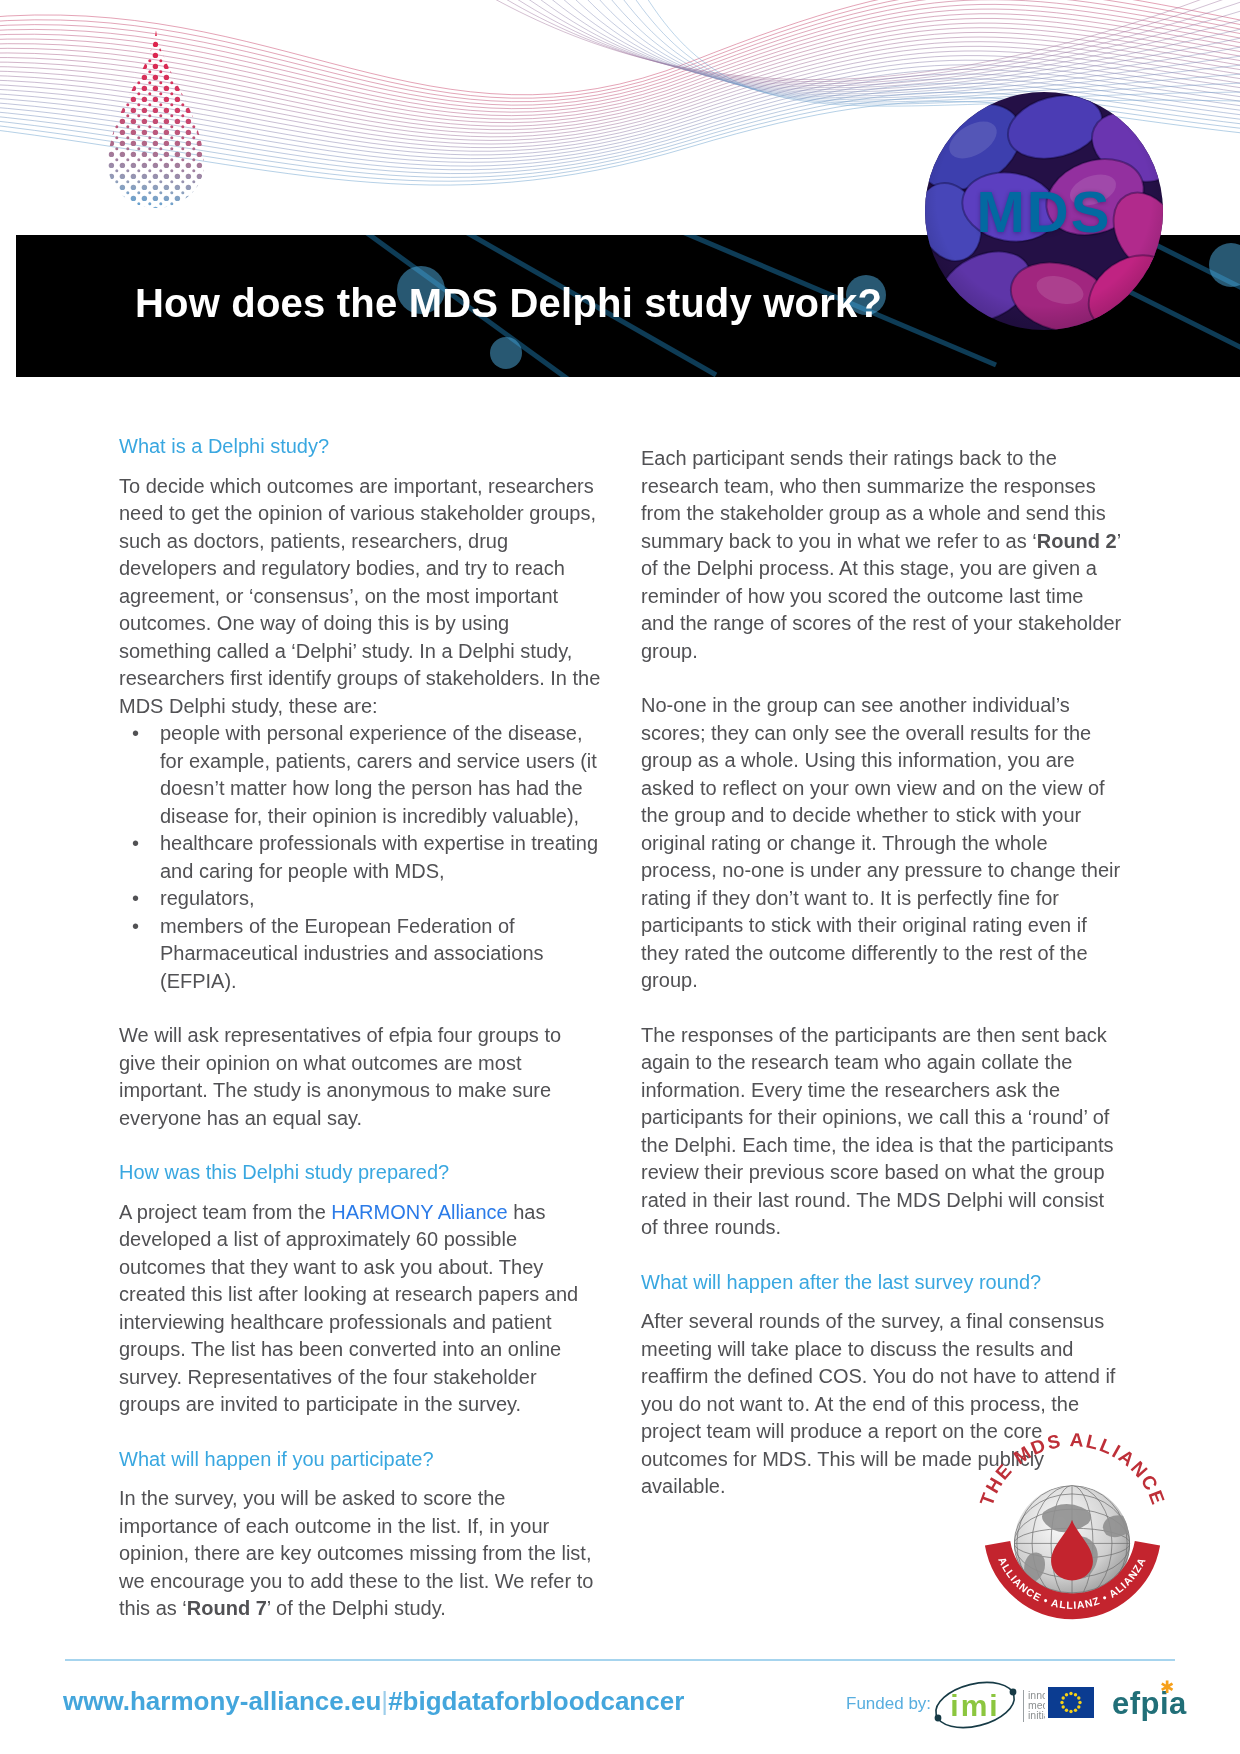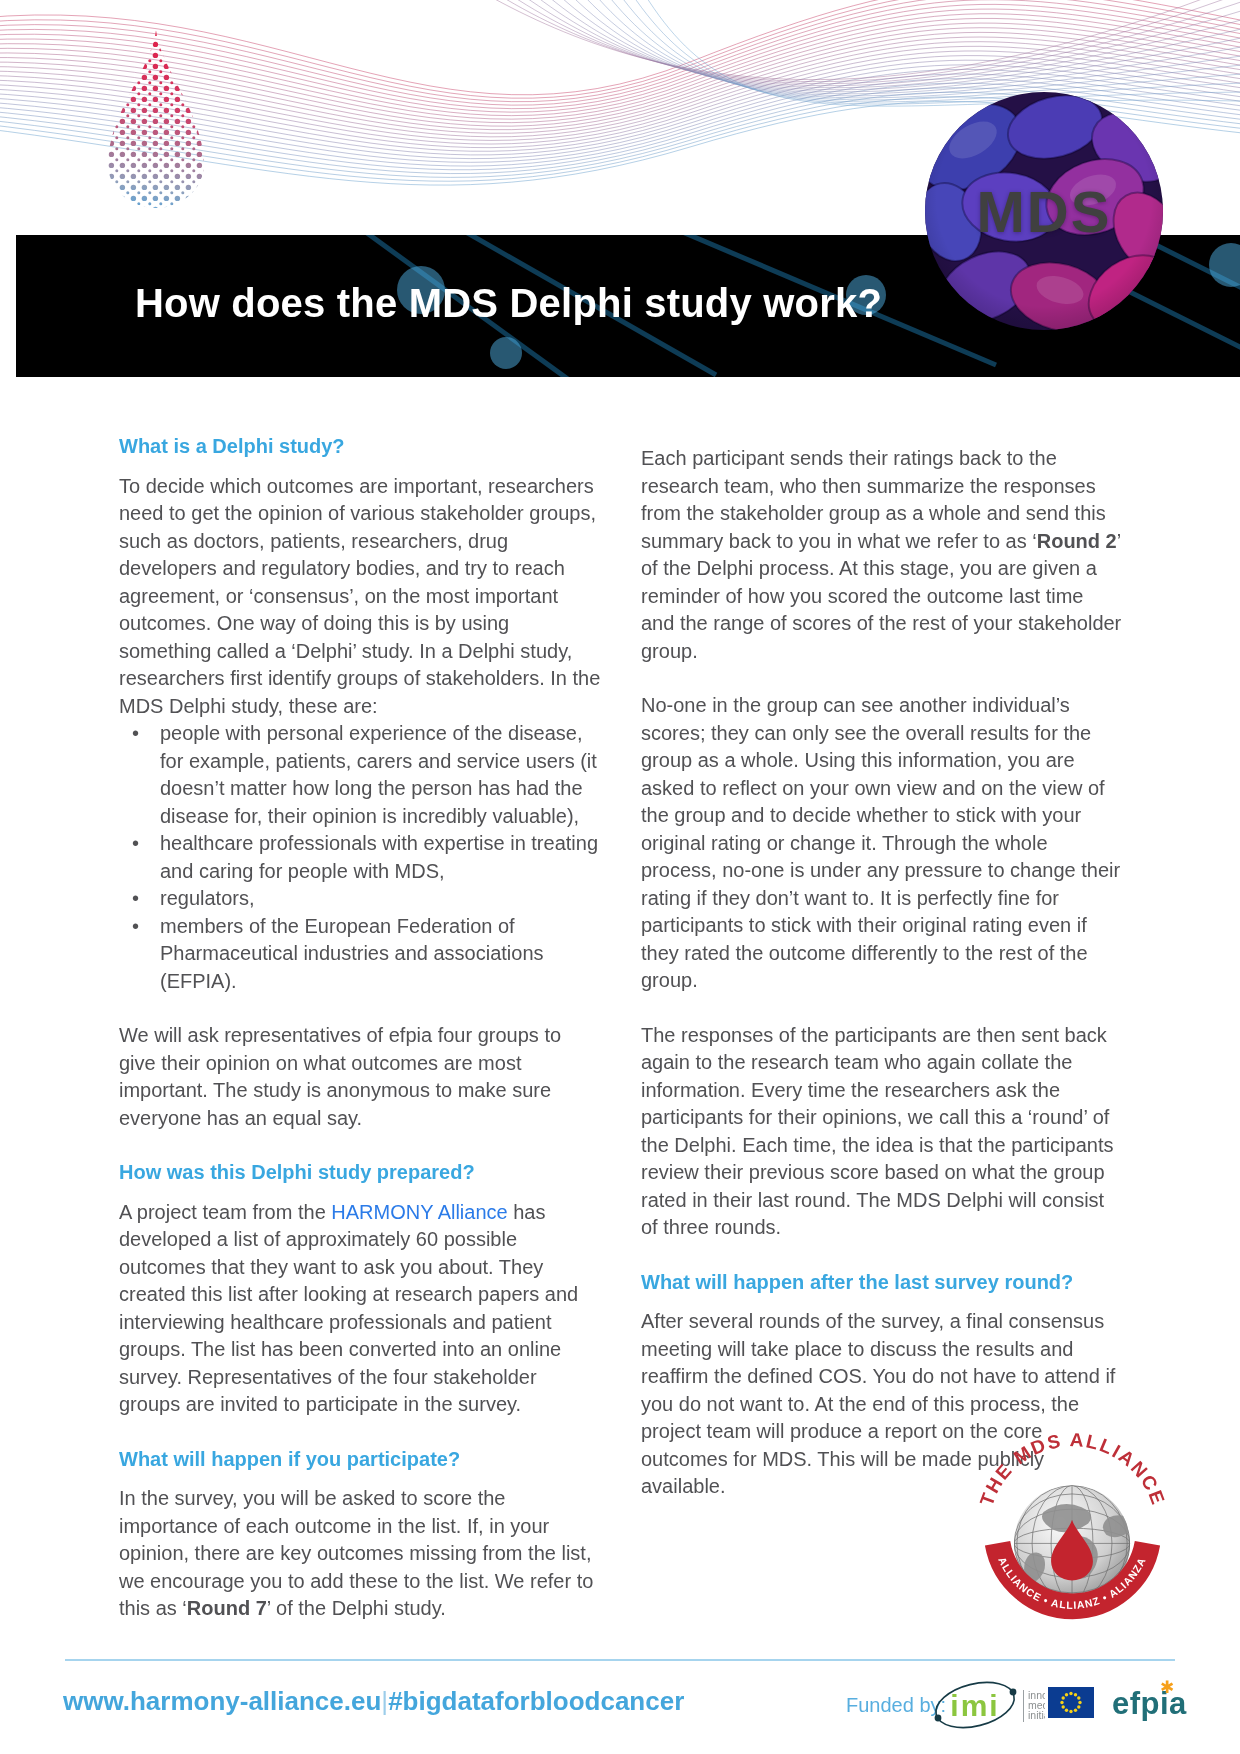--- a/index.html
+++ b/index.html
@@ -33,50 +33,50 @@
 
   
   .mds-badge {
     position:absolute; left:925px; top:92px; width:238px; height:238px;
     border-radius:50%; overflow:hidden; z-index:5;
   }
   .mds-badge svg { display:block; }
   .mds-label {
     position:absolute; left:0; top:0; width:238px; height:238px;
     display:flex; align-items:center; justify-content:center;
-    font-size:58px; font-weight:700; color:#404040; letter-spacing:2px;
+    font-size:58px; font-weight:700; color:#0369a1; letter-spacing:2px;
     text-shadow:0 1px 4px rgba(20,0,40,.35);
   }
 
   
   .col { position:absolute; top:433px; font-size:20px; line-height:27.5px; color:#515154; }
   .col-left  { left:119px; width:483px; }
   .col-right { left:641px; width:481px; }
-  .col h3 { font-size:20px; line-height:27.5px; font-weight:700; color:#39A7E0; margin-top:27px; }
+  .col h3 { font-size:20px; line-height:27.5px; font-weight:400; color:#39A7E0; margin-top:27px; }
   .col h3.first { margin-top:0; }
   .col p { margin-top:12px; }
   .col p.gap { margin-top:27px; }
   .col ul { list-style:none; }
   .col li { position:relative; padding-left:41px; }
   .col li::before { content:"\2022"; position:absolute; left:13px; top:0; color:#515154; }
   .inline-link { color:#2B7BE8; text-decoration:none; cursor:pointer; }
   .bold { font-weight:700; }
 
   
   .alliance-logo { position:absolute; left:975px; top:1432px; }
 
   
   .footer-divider { position:absolute; left:65px; top:1659px; width:1110px; height:2px; background:#A6D4EE; }
   .footer-links {
     position:absolute; left:63px; top:1686px;
     display:flex; align-items:baseline; gap:0;
     font-size:26px; font-weight:700; color:#44A6DC;
   }
   .footer-sep { font-weight:400; color:#9CCDEA; }
-  .funded-by { position:absolute; left:846px; top:1694px; font-size:20px; color:#58AEDF; }
+  .funded-by { position:absolute; left:846px; top:1694px; font-size:17px; color:#58AEDF; }
   .imi-logo { position:absolute; left:933px; top:1676px; }
   .eu-flag { position:absolute; left:1048px; top:1687px; }
   .efpia { position:absolute; left:1112px; top:1686px; font-size:31px; font-weight:700; color:#216F78; letter-spacing:0.5px; }
   .efpia .asterisk { position:absolute; left:48px; top:-9px; font-size:17px; font-weight:400; color:#F6A01B; }
 </style>
 </head>
 <body>
 
 <div class="page">
 

